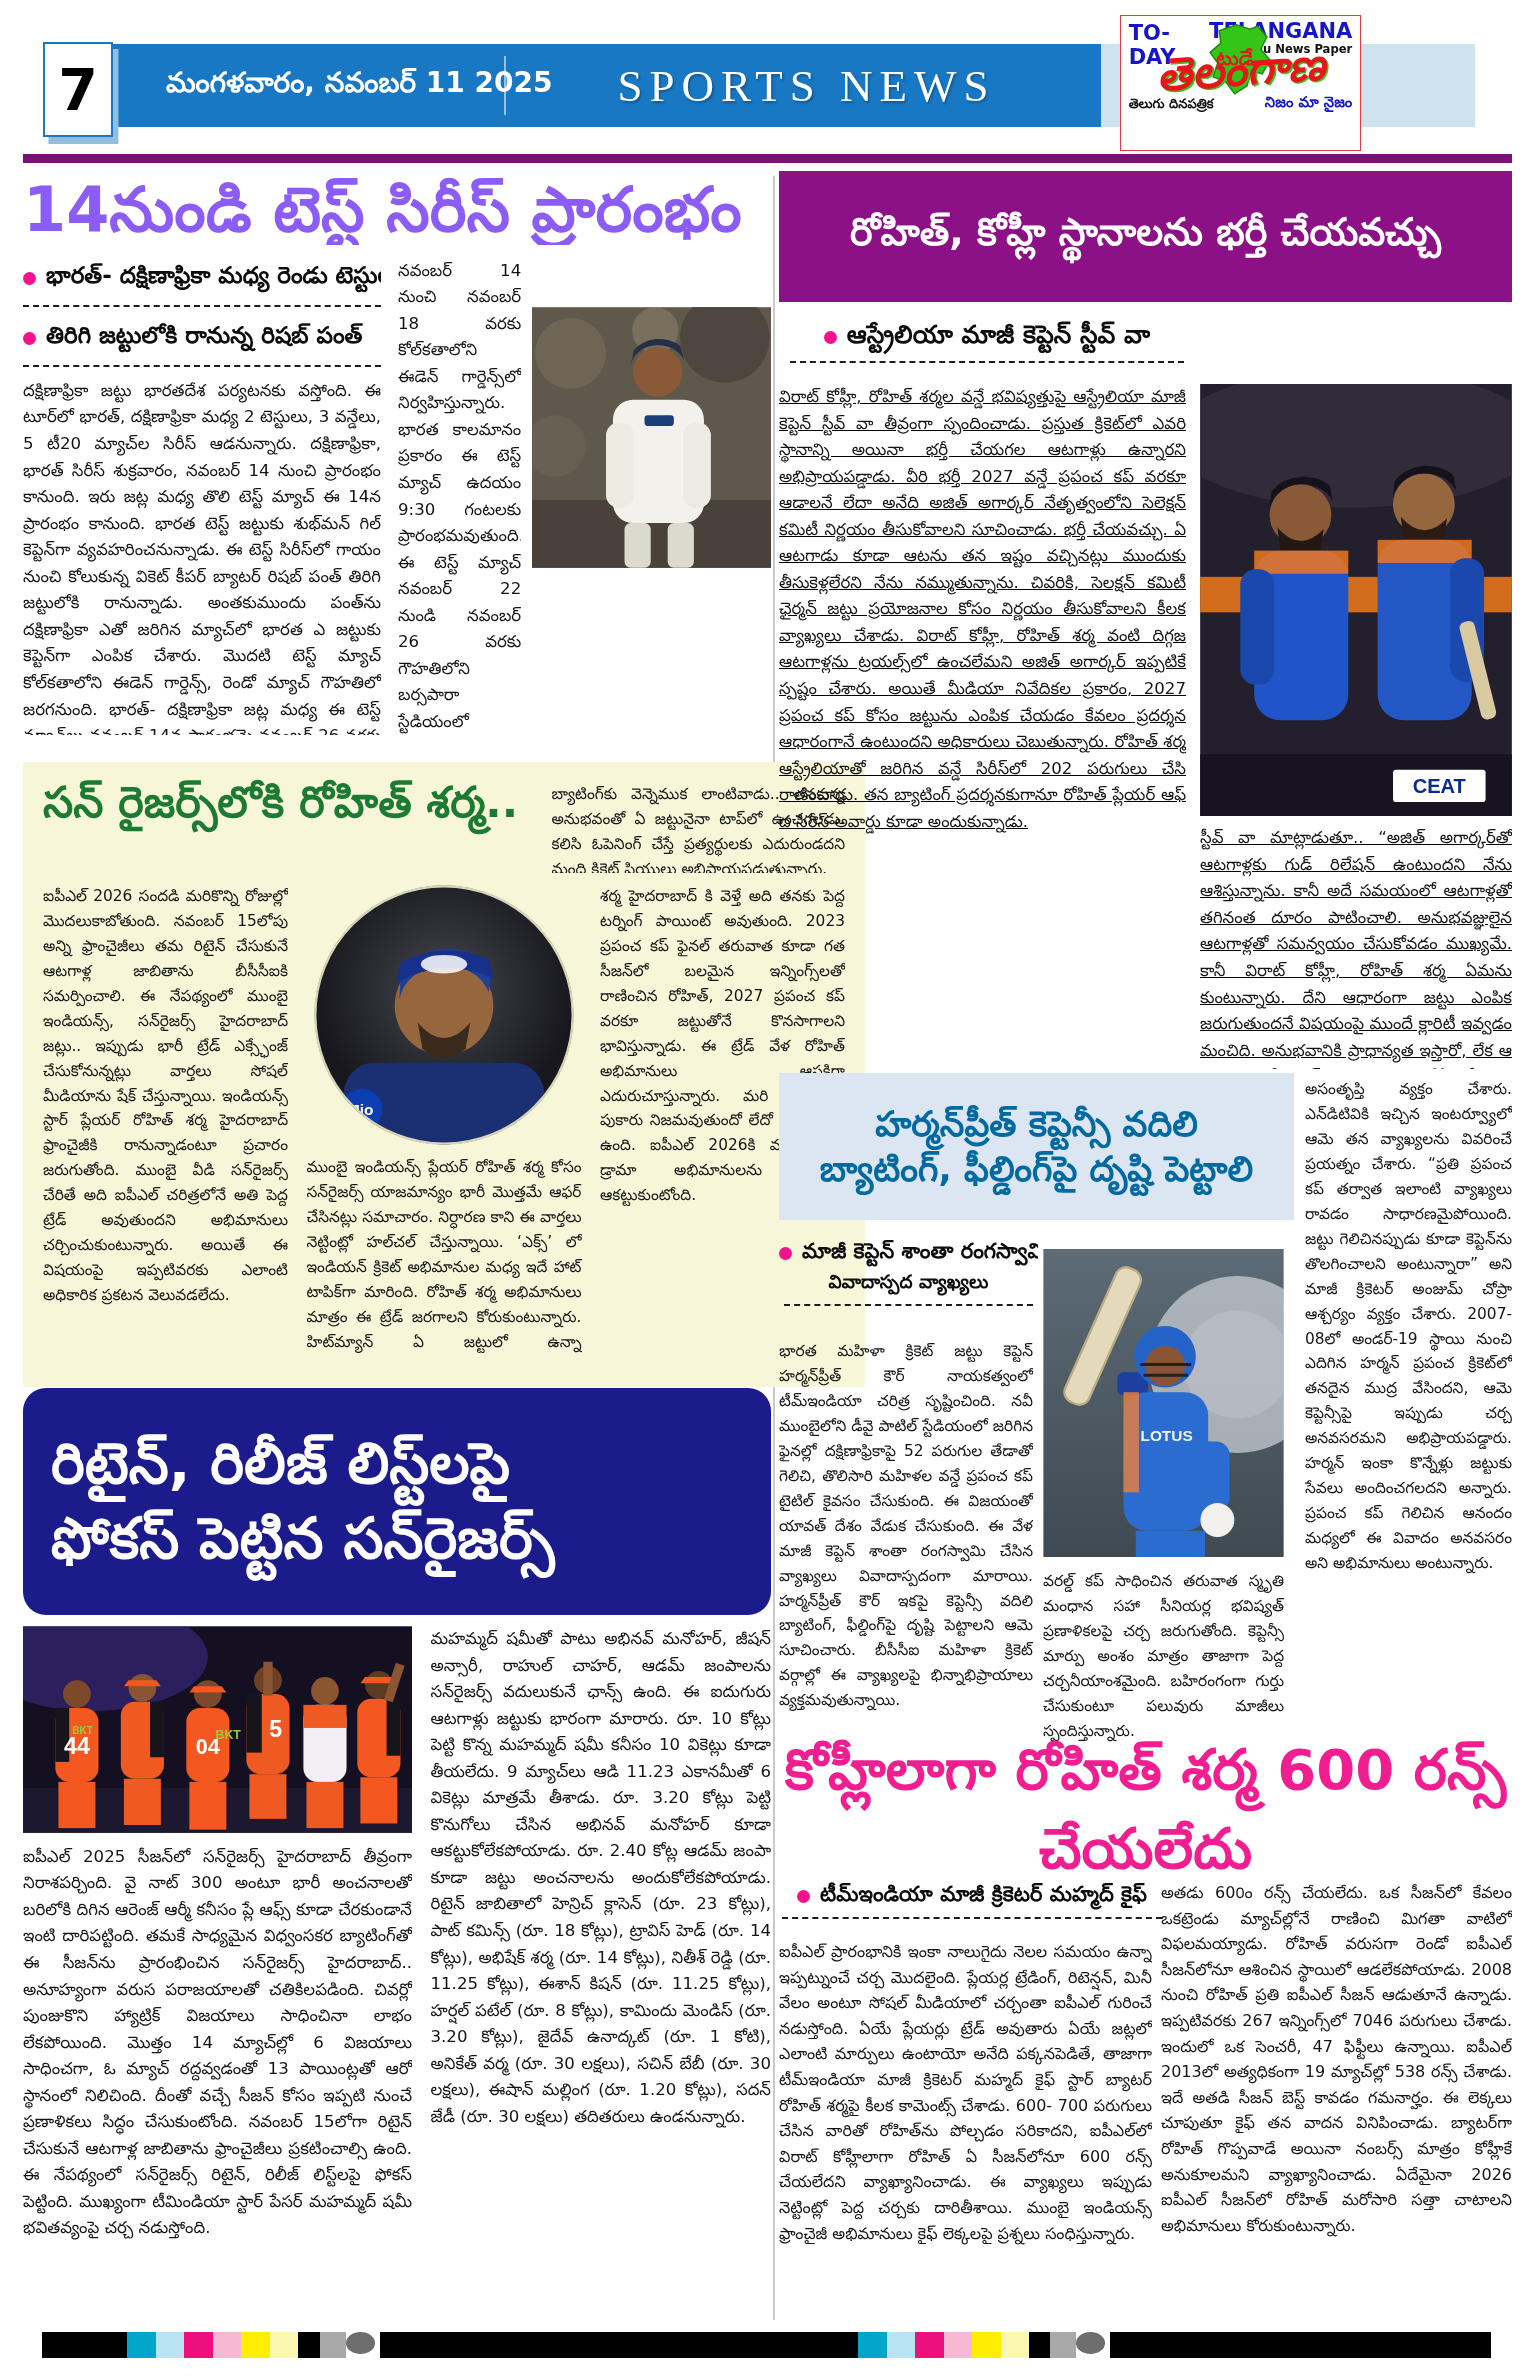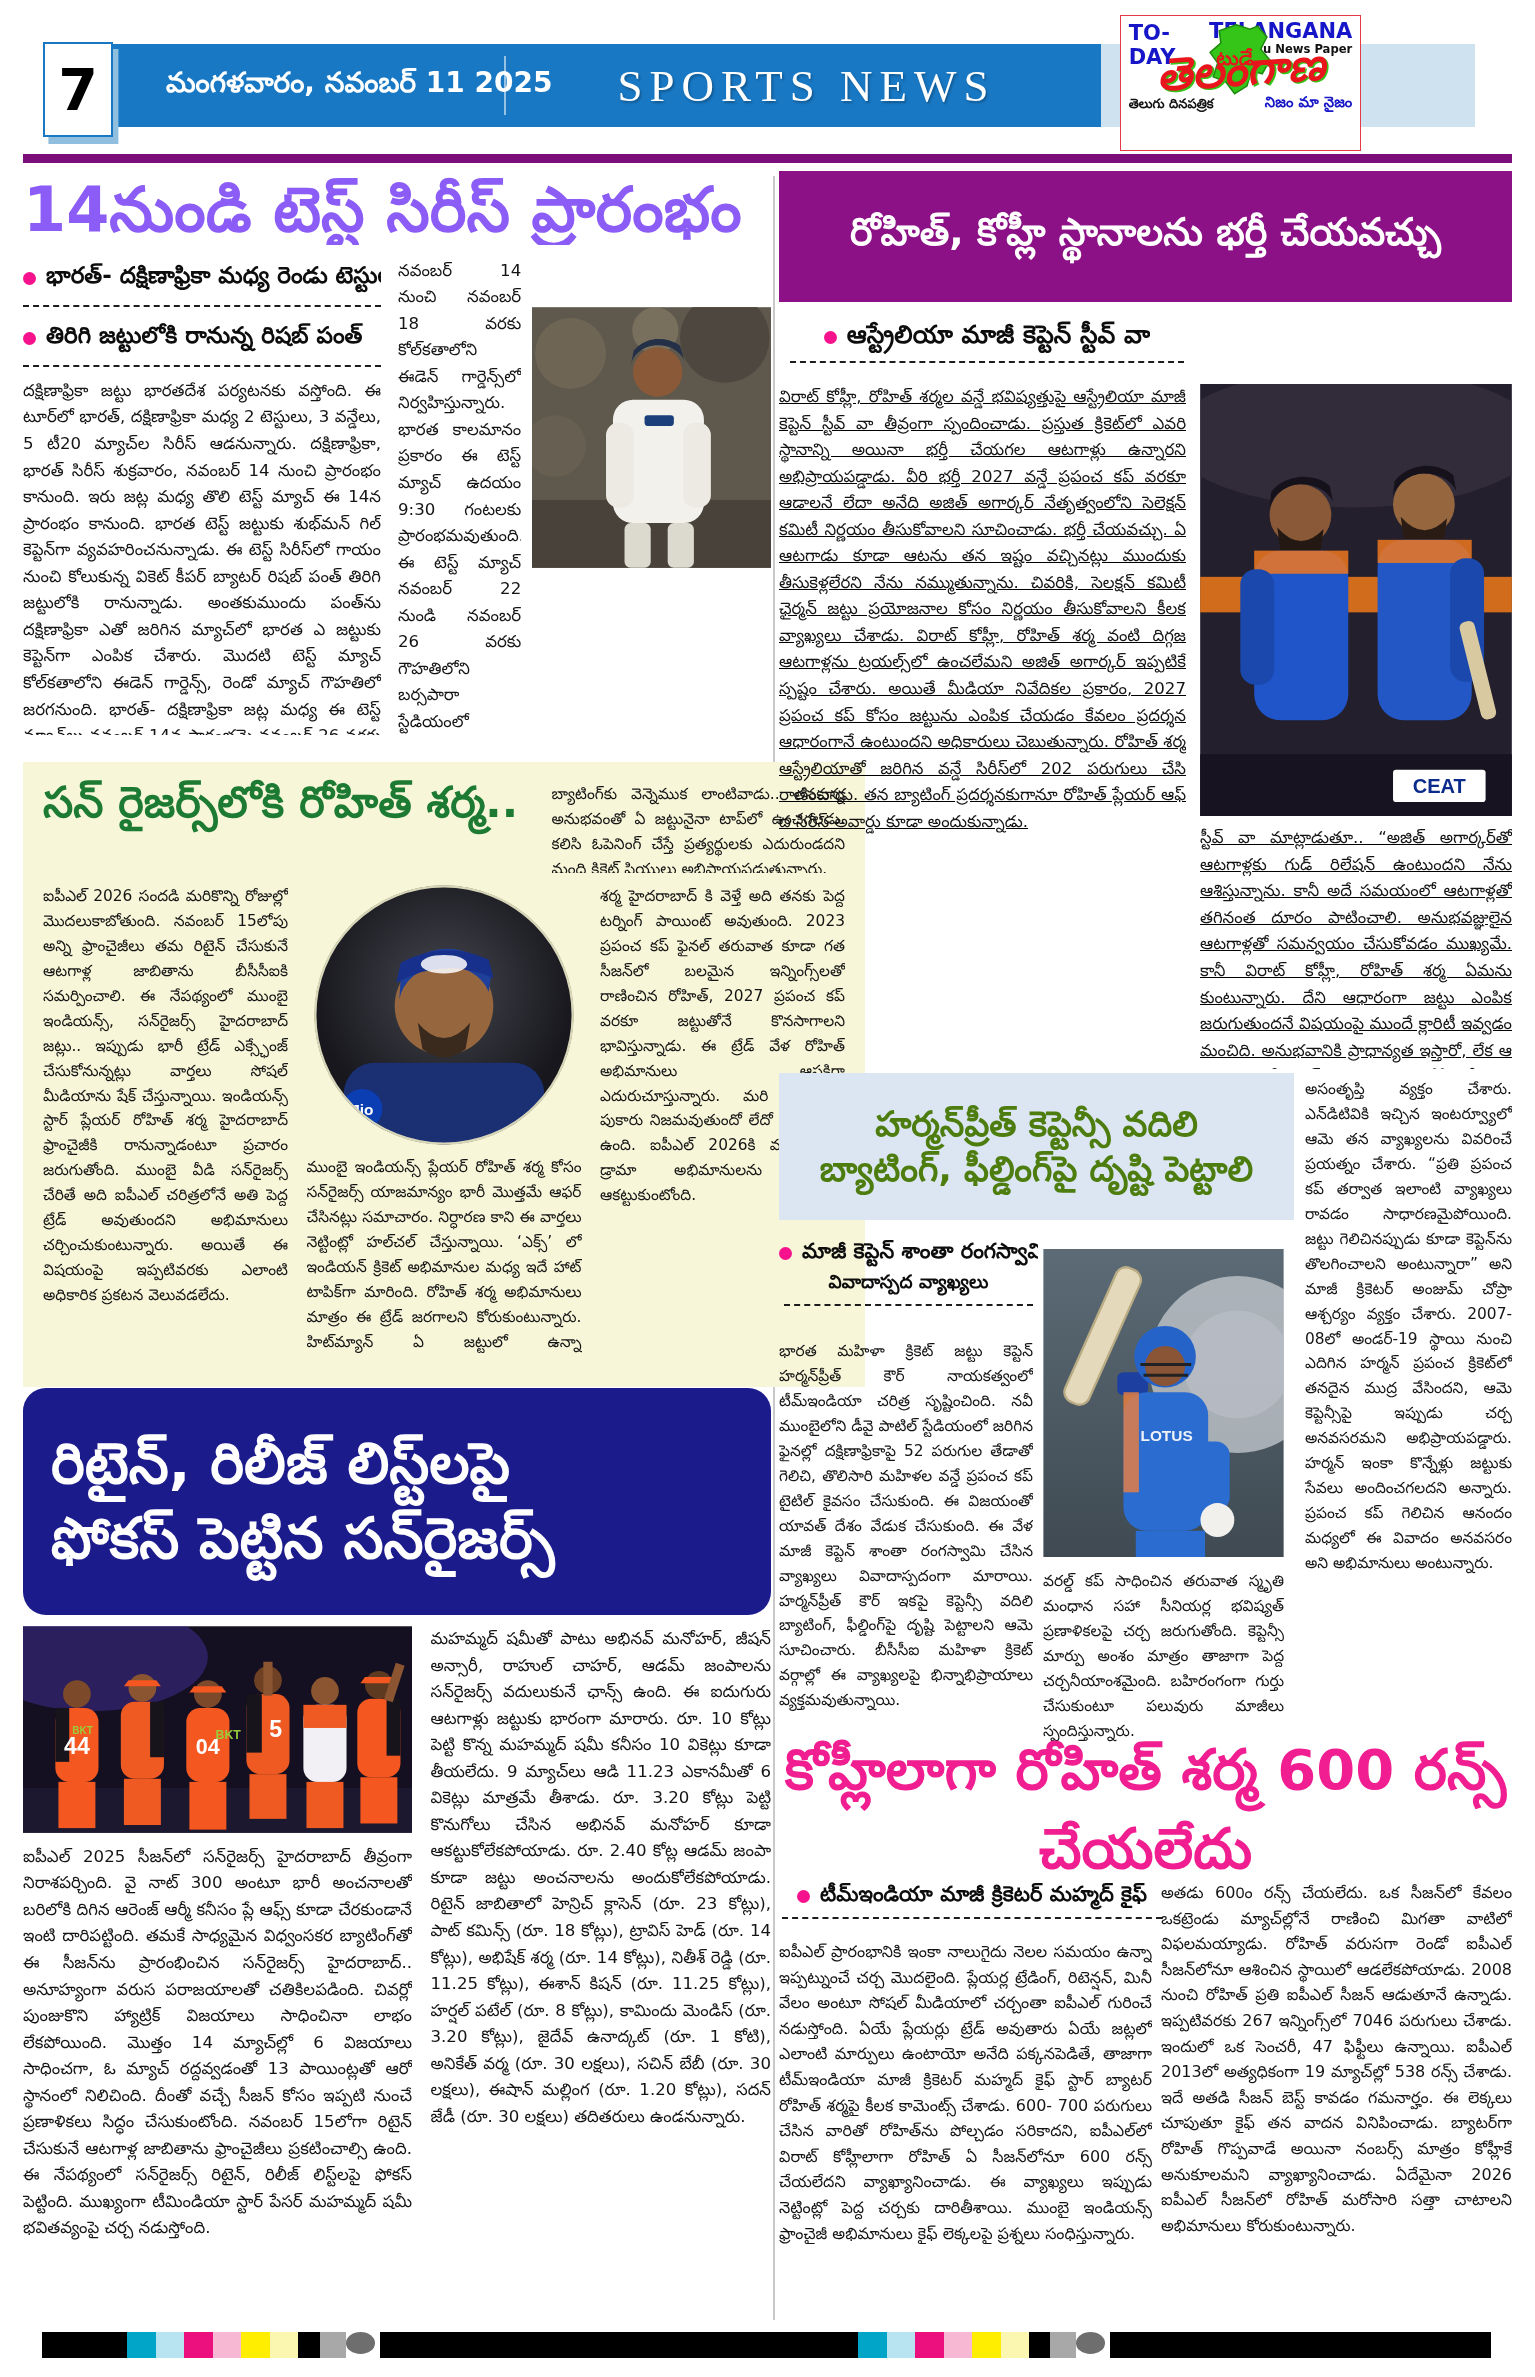--- a/index.html
+++ b/index.html
@@ -32,21 +32,21 @@
   .logo-br{font-size:14.7px;font-weight:700;color:#1616c8;}
   .purple-rule{background:#7c0e7a;}
   .vrule{background:#c9c9c9;}
   
   .h-red{font-size:62px;font-weight:700;color:#8b5cf6;line-height:1.15;white-space:nowrap;overflow:hidden;}
   .h-green{font-size:43px;font-weight:700;color:#1d7a33;line-height:1.1;}
   .h-white-purple{background:#8c1086;color:#fff;display:flex;align-items:center;justify-content:center;font-size:38px;font-weight:700;text-align:center;}
   .h-navy{background:#1b1b8c;color:#fff;display:flex;flex-direction:column;justify-content:center;gap:15.4px;padding-left:28px;box-sizing:border-box;border-radius:23px;}
   .h-navy div{font-size:57px;font-weight:700;line-height:1.05;}
   .h-maroon-box{background:#dce6f2;display:flex;flex-direction:column;align-items:center;justify-content:center;gap:6.2px;}
-  .h-maroon-box div{font-size:35px;font-weight:700;color:#4d7c0f;line-height:1.1;text-align:center;}
+  .h-maroon-box div{font-size:35px;font-weight:700;color:#0369a1;line-height:1.1;text-align:center;}
   .h-pink{font-size:56px;font-weight:700;color:#f01e90;display:flex;align-items:center;justify-content:center;text-align:center;}
   .cream{background:#f7f6d8;box-sizing:border-box;padding:17px 20px;}
   
   .pbar{display:flex;height:26px;align-items:stretch;}
   .pbar span{display:block;height:100%;}
   .c-k{background:#000;} .c-c{background:#00a5c8;} .c-lc{background:#b8e4f2;}
   .c-m{background:#ec0f7e;} .c-p{background:#f7b8d4;} .c-y{background:#ffee00;}
   .c-ly{background:#fbf6b0;} .c-g{background:#a8a8a8;}
   .c-dot{background:#fff;display:flex;align-items:center;justify-content:center;}
   .c-dot i{display:block;width:29px;height:21.6px;border-radius:50%;background:#6e6e6e;}

